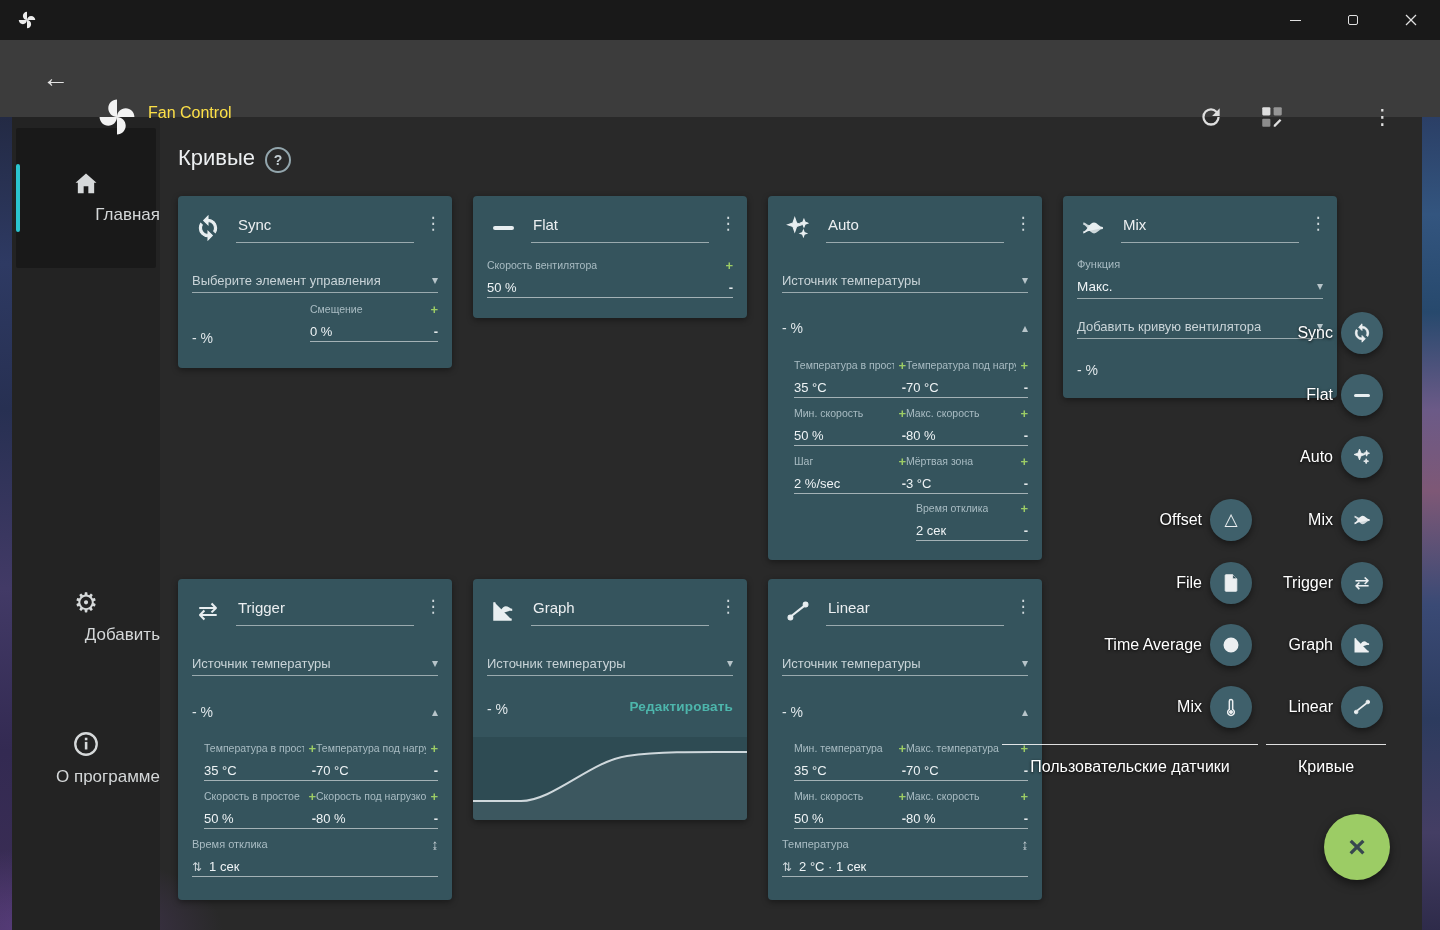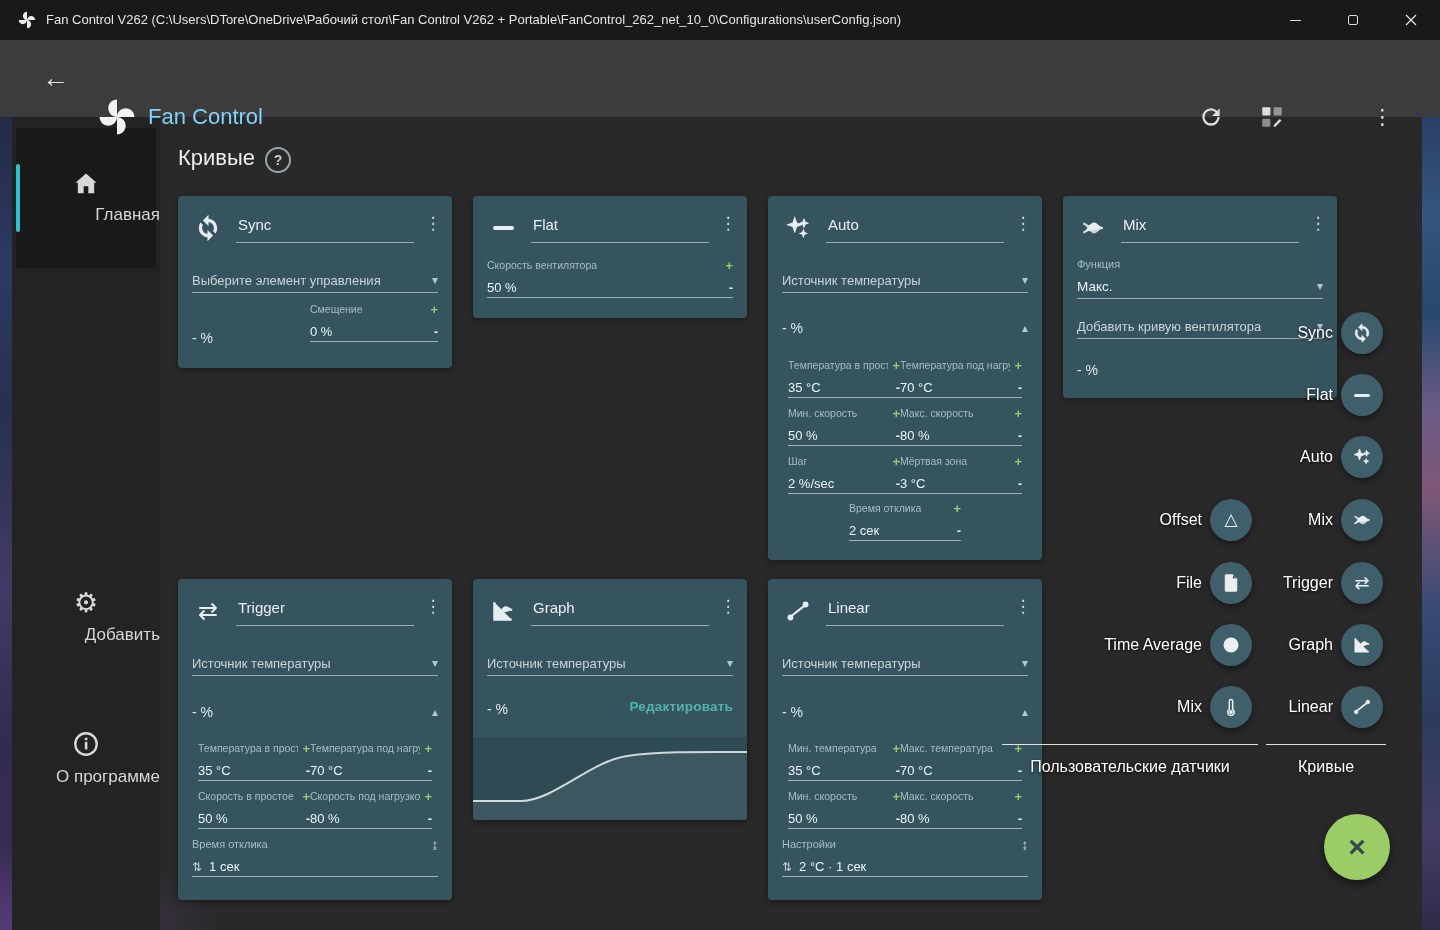--- a/index.html
+++ b/index.html
@@ -16,21 +16,21 @@
   .tb-btn{width:58px;height:40px;display:flex;align-items:center;justify-content:center;cursor:pointer}
   .g-min{width:11px;height:1px;background:#e0e0e0}
   .g-max{width:10px;height:10px;border:1px solid #e0e0e0;border-radius:2px}
   .g-close{width:12px;height:12px;stroke:#e0e0e0;stroke-width:1.3}
 
   
   .header{position:absolute;left:0;top:40px;width:1440px;height:77px;background:#3c3c3c;z-index:29}
   .back{position:absolute;left:42px;top:22px;font-size:27px;color:#e3e3e3;line-height:32px;cursor:pointer}
   .logo{position:absolute;left:98px;top:58px;width:38px;height:38px}
   .logo svg{width:38px;height:38px;fill:#f2f2f2}
-  .app-title{position:absolute;left:148px;top:64px;font-size:22px;color:#7dd3fc}
+  .app-title{position:absolute;left:148px;top:64px;font-size:16px;color:#fde047}
   .hbtn{position:absolute;top:64px;width:26px;height:26px;cursor:pointer;color:#dedede}
   .hbtn svg{width:26px;height:26px;fill:#dedede}
   .more-v{font-size:21px;line-height:26px;text-align:center;color:#e0e0e0}
 
   
   .strip-l{position:absolute;left:0;top:117px;width:12px;height:813px;
     background:linear-gradient(180deg,#232a44 0%,#2e3a63 18%,#273052 36%,#423a66 58%,#332a52 78%,#3c2e55 100%)}
   .strip-r{position:absolute;left:1422px;top:117px;width:18px;height:813px;
     background:linear-gradient(180deg,#2b3f66 0%,#33557f 12%,#27496d 24%,#6b5a87 36%,#7e5876 46%,#3a4a75 60%,#2c3b5e 74%,#443e64 88%,#2e2b4a 100%)}
   .glow{position:absolute;left:0;top:845px;width:230px;height:85px;z-index:3;pointer-events:none;
@@ -61,21 +61,21 @@
   .flatbar{width:21px;height:4px;border-radius:2px;background:#e8eef0}
   .ctitle{flex:1;margin-left:12px;margin-right:10px;font-size:15px;padding:4px 0 9px 2px;border-bottom:1px solid rgba(255,255,255,.5);cursor:text}
   .cmenu{width:18px;text-align:center;font-size:17px;line-height:24px;color:#cfd8dc;cursor:pointer}
   .selrow{position:absolute;left:14px;right:14px;height:25px;border-bottom:1px solid rgba(255,255,255,.5);
     display:flex;align-items:center;justify-content:space-between;font-size:13px;color:#c9d4d8;cursor:pointer}
   .selrow .seltext{white-space:nowrap;overflow:hidden}
   .chev{color:#b7c4c9;font-size:12px;flex:0 0 auto;margin-left:6px}
   .vrow{position:absolute;left:14px;right:14px;height:20px;display:flex;align-items:center;justify-content:space-between;
     font-size:14px;color:#dfe6e9}
   .tinylabel{position:absolute;left:14px;right:14px;height:15px;font-size:11px;color:#a9bcc3;white-space:nowrap;overflow:hidden}
-  .pair{position:absolute;left:14px;right:14px;display:flex;justify-content:center}
+  .pair{position:absolute;left:14px;right:14px;display:flex;justify-content:flex-end}
   .fcol{width:112px}
   .fcol.r{width:122px}
   .fcol.full{width:100%}
   .flrow{display:flex;justify-content:space-between;align-items:center;height:14px;font-size:10.5px;color:#a9bcc3}
   .flabel{white-space:nowrap;overflow:hidden}
   .plus{color:#9ccc65;font-weight:700;font-size:13px;cursor:pointer;margin-left:4px}
   .fvrow{display:flex;justify-content:space-between;align-items:center;height:20px;margin-top:6px;
     border-bottom:1px solid rgba(255,255,255,.55);font-size:13px;color:#eef3f5}
   .minusb{color:#e3e8ea;font-weight:700;font-size:13px;cursor:pointer}
   .unfold{color:#cfd8dc;font-size:13px;cursor:pointer}
@@ -102,21 +102,20 @@
 <body>
 
 <div class="w">
 
   <div class="titlebar">
     <span class="tb-fan">
       <svg viewBox="0 0 24 24">
           <path d="M12 12c0-3 2.5-5.5 5.5-5.5S23 9 23 12h-11zm0 0c3 0 5.5 2.5 5.5 5.5S15 23 12 23v-11zm0 0c0 3-2.5 5.5-5.5 5.5S1 15 1 12h11zm0 0c-3 0-5.5-2.5-5.5-5.5S9 1 12 1v11z"></path>
         </svg>
     </span>
-    <span class="tb-title">Fan Control V262 (C:\Users\DTore\OneDrive\Рабочий стол\Fan Control V262 + Portable\FanControl_262_net_10_0\Configurations\userConfig.json)</span>
     <div class="tb-ctrls">
       <div class="tb-btn">
           <div class="g-min"></div>
         </div>
       <div class="tb-btn">
           <div class="g-max"></div>
         </div>
       <div class="tb-btn">
         <svg class="g-close" viewBox="0 0 12 12">
             <line x1="1" y1="1" x2="11" y2="11"></line>
@@ -528,21 +527,21 @@
           </div>
         <div class="fvrow">
             <span>80 %</span>
             <span class="minusb">-</span>
           </div>
       </div>
     </div>
     <div class="pair" style="top:258px">
       <div class="fcol full">
         <div class="flrow" style="font-size:11px">
-          <span class="flabel">Настройки</span>
+          <span class="flabel">Температура</span>
           <span class="unfold">↨</span>
         </div>
         <div class="fvrow" style="justify-content:flex-start">
           <span class="prefix">⇅</span>
           <span>2 °C · 1 сек</span>
         </div>
       </div>
     </div>
   </div>
 

